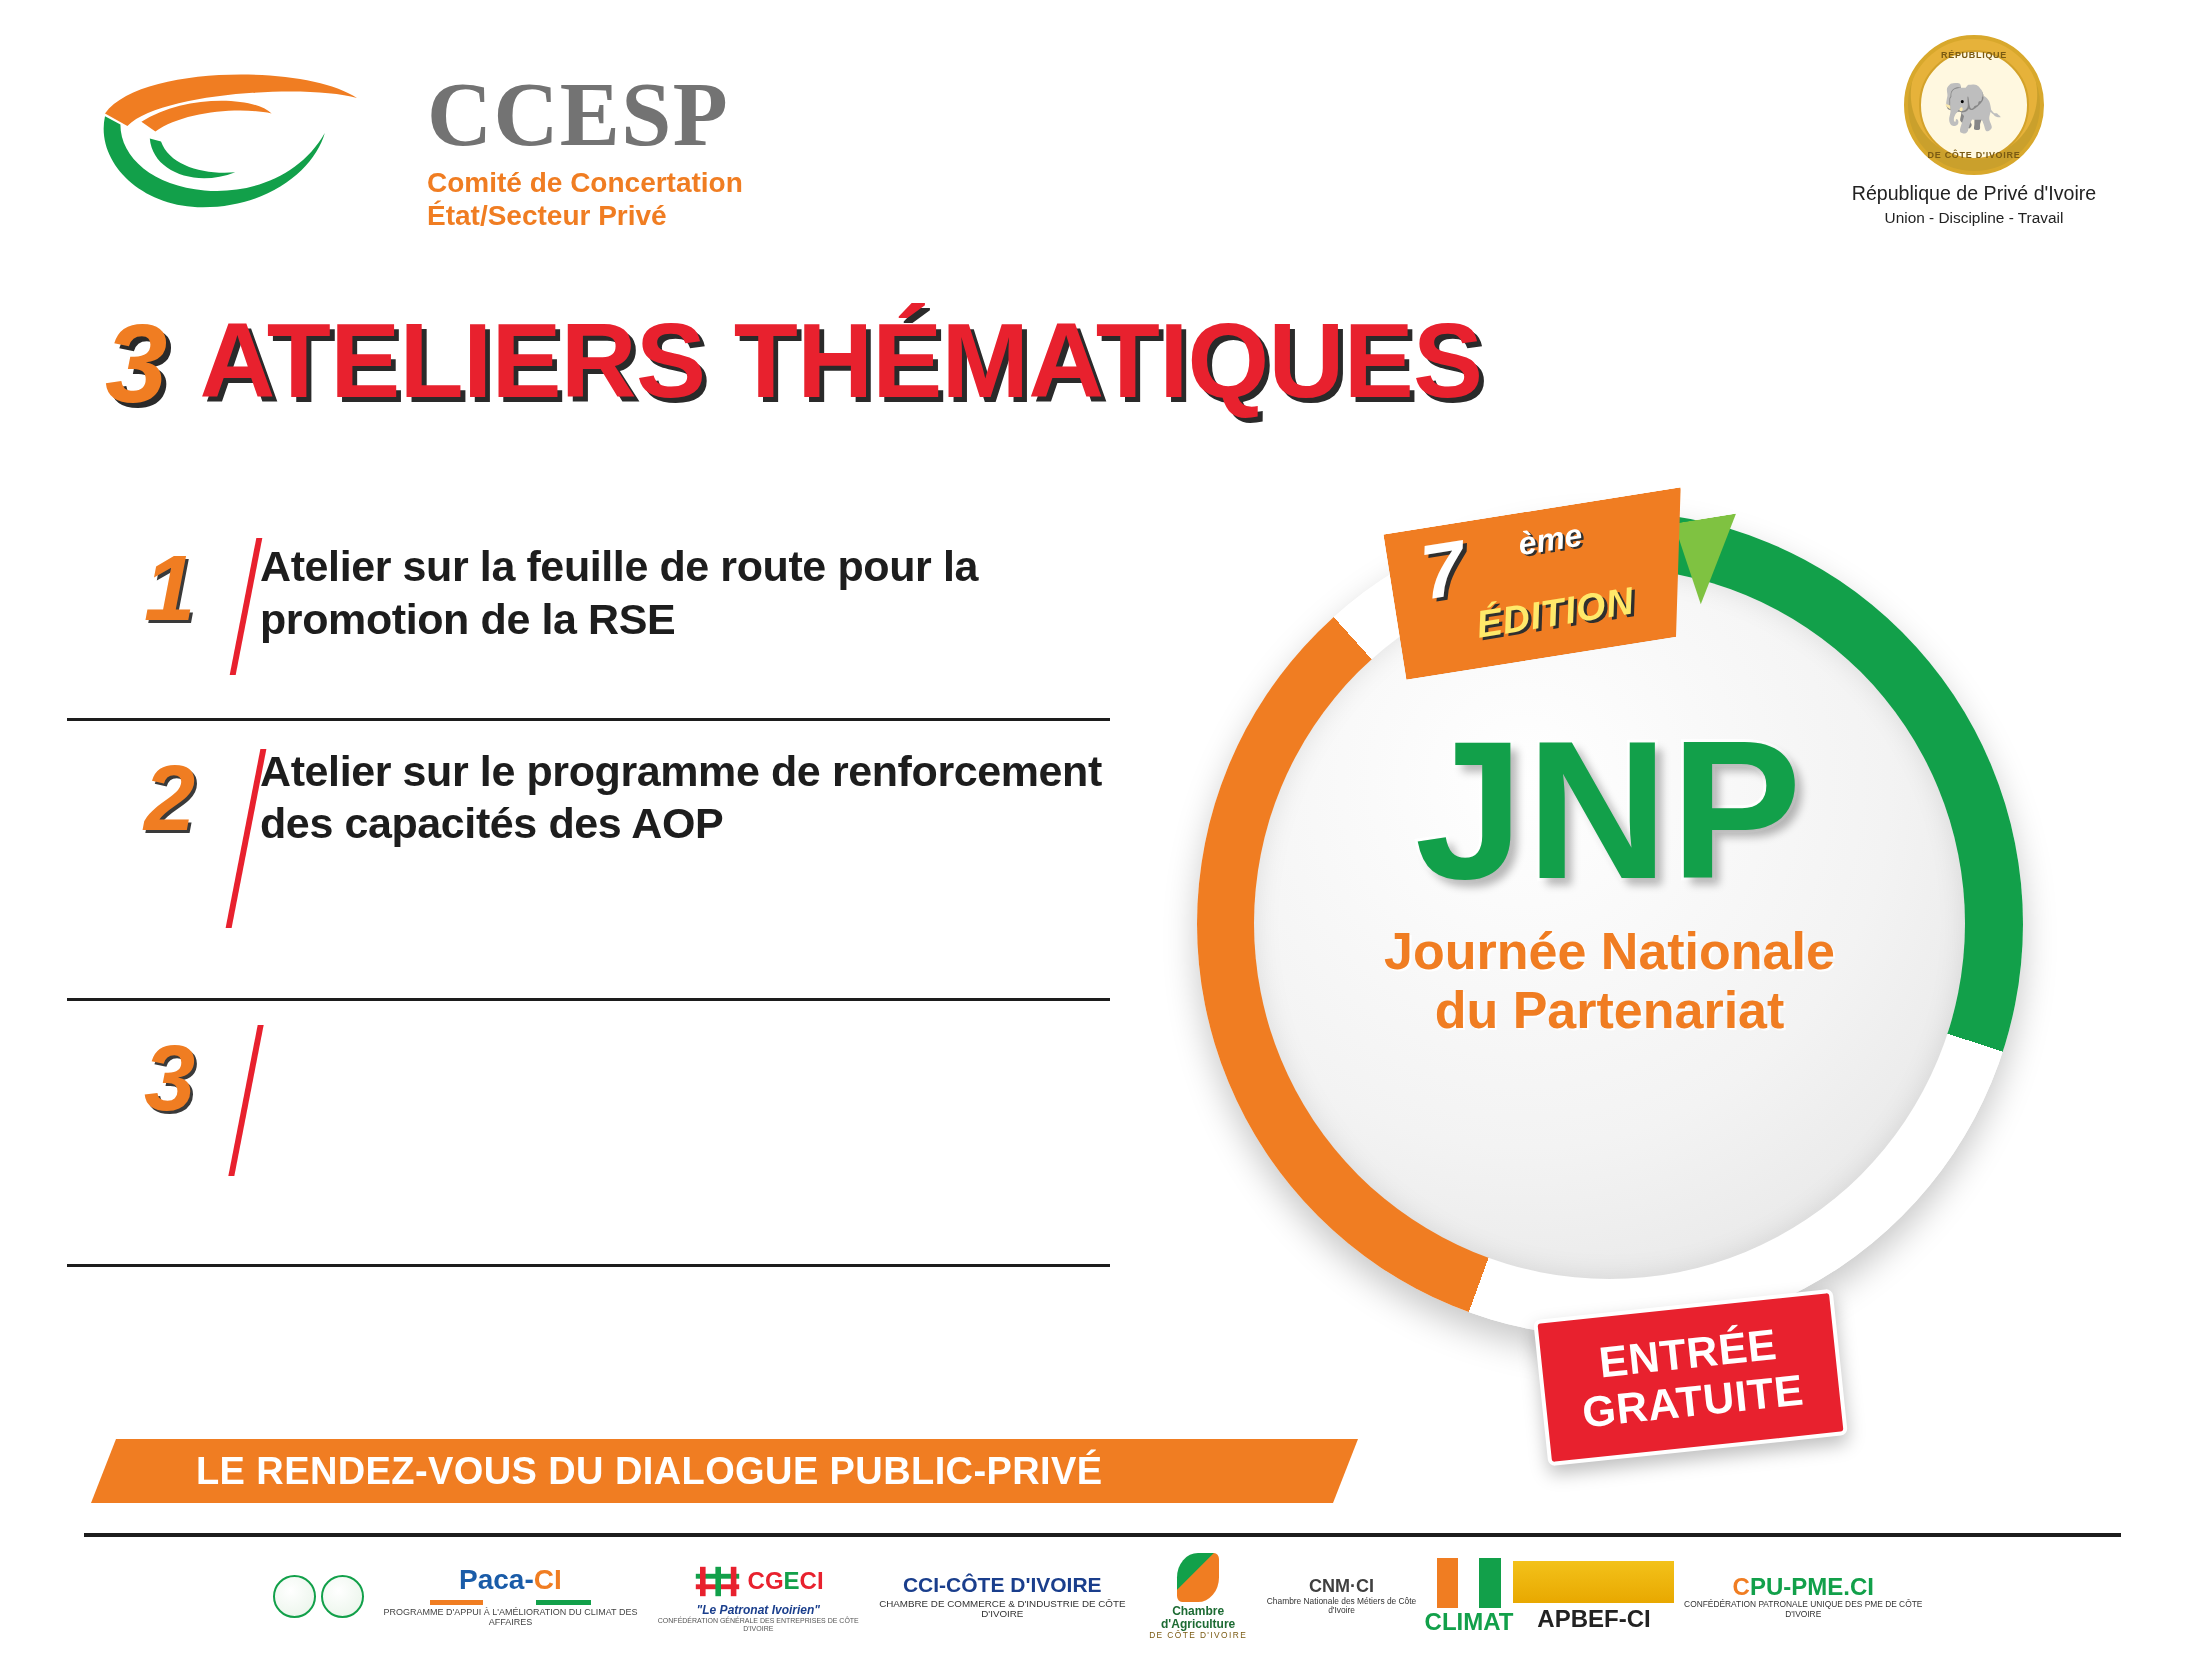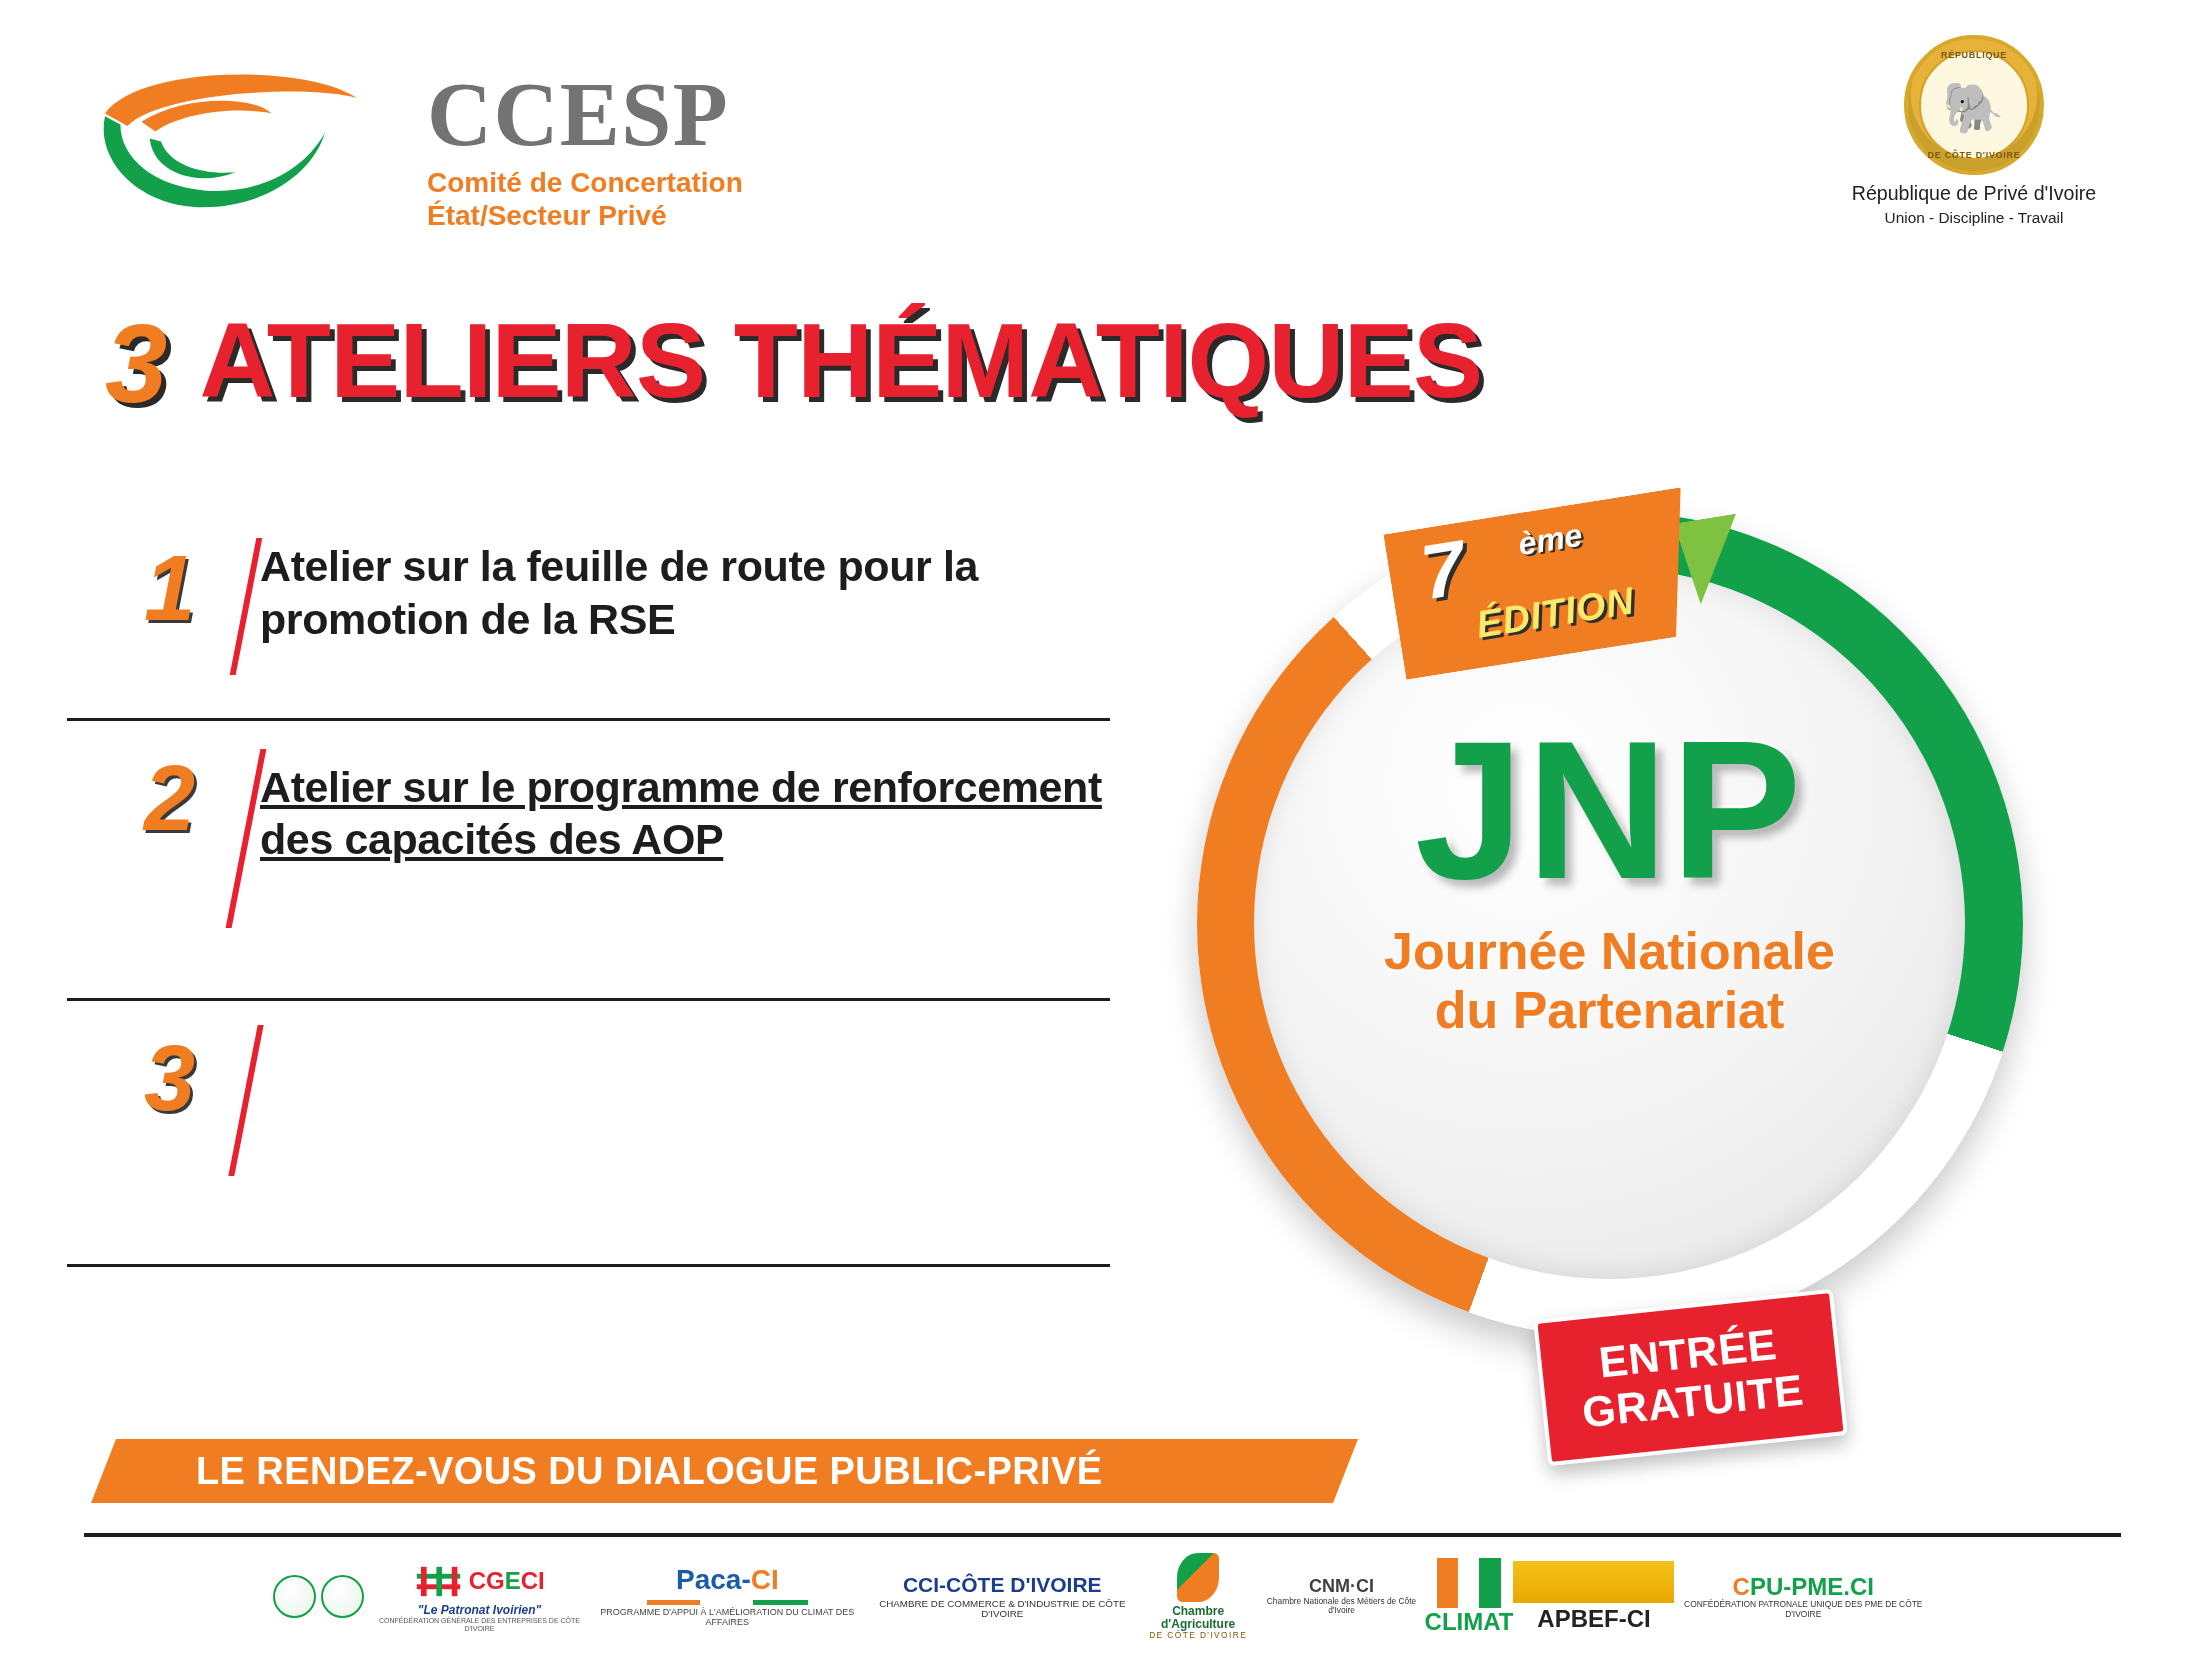--- a/index.html
+++ b/index.html
@@ -107,21 +107,21 @@
   }
   .ws .rule {
     position: absolute; left: -63px; bottom: 0; width: 1043px; height: 3.5px; background: #1d1d1d;
   }
   .ws.w1 { height: 189px; }
   .ws.w2 { height: 280px; }
   .ws.w3 { height: 266px; }
   .ws.w2 .num, .ws.w3 .num { top: 31px; }
   .ws.w2 .slash { top: 28px; height: 179px; }
   .ws.w3 .slash { top: 24px; height: 151px; }
-  .ws.w2 .txt, .ws.w3 .txt { padding-top: 40px; text-decoration: underline; }
+  .ws.w2 .txt, .ws.w3 .txt { padding-top: 24px; }
 
   
   .jnp-wrap { position: absolute; left: 1197px; top: 511px; width: 903px; height: 903px; }
   .ring-outer {
     position: absolute; left: 0; top: 0; width: 826px; height: 826px; border-radius: 50%;
     background:
       conic-gradient(from 200deg,
         #f07d22 0deg 118deg,
         #ffffff 118deg 150deg,
         #12a04a 150deg 268deg,
@@ -326,47 +326,47 @@
   </div>
 
   <div class="footer-rule"></div>
   <div class="partners">
 
     <div class="partner p1">
       <div class="mark">
         <div class="circ"></div>
           <div class="circ"></div>
       </div>
+    </div>
+
+    <div class="partner p2">
+      <div class="p-name">
+        <span>Paca-</span><span class="ci">CI</span>
+      </div>
+      <div class="bars"></div>
+      <div class="p-sub">PROGRAMME D'APPUI À L'AMÉLIORATION DU CLIMAT DES AFFAIRES</div>
     </div>
 
     <div class="partner p3">
       <div class="logo-row">
         <svg width="49" height="41" viewBox="0 0 70 58">
           <rect x="4" y="18" width="62" height="7" fill="#12a04a"></rect>
           <rect x="4" y="33" width="62" height="7" fill="#e8212e"></rect>
           <rect x="10" y="8" width="8" height="42" fill="#e8212e"></rect>
           <rect x="32" y="8" width="8" height="42" fill="#12a04a"></rect>
           <rect x="54" y="8" width="8" height="42" fill="#e8212e"></rect>
         </svg>
         <div class="bld">
           CG<span class="g">E</span>CI
         </div>
       </div>
       <div class="p-sub">"Le Patronat Ivoirien"</div>
       <div class="tiny">CONFÉDÉRATION GÉNÉRALE DES ENTREPRISES DE CÔTE D'IVOIRE</div>
     </div>
 
-    <div class="partner p2">
-      <div class="p-name">
-        <span>Paca-</span><span class="ci">CI</span>
-      </div>
-      <div class="bars"></div>
-      <div class="p-sub">PROGRAMME D'APPUI À L'AMÉLIORATION DU CLIMAT DES AFFAIRES</div>
-    </div>
-
     <div class="partner p4">
       <div class="p-name">CCI-CÔTE D'IVOIRE</div>
       <div class="p-sub">CHAMBRE DE COMMERCE &amp; D'INDUSTRIE DE CÔTE D'IVOIRE</div>
     </div>
 
     <div class="partner p5">
       <div class="leaf"></div>
       <div class="p-name">Chambre d'Agriculture</div>
       <div class="p-sub">DE CÔTE D'IVOIRE</div>
     </div>

